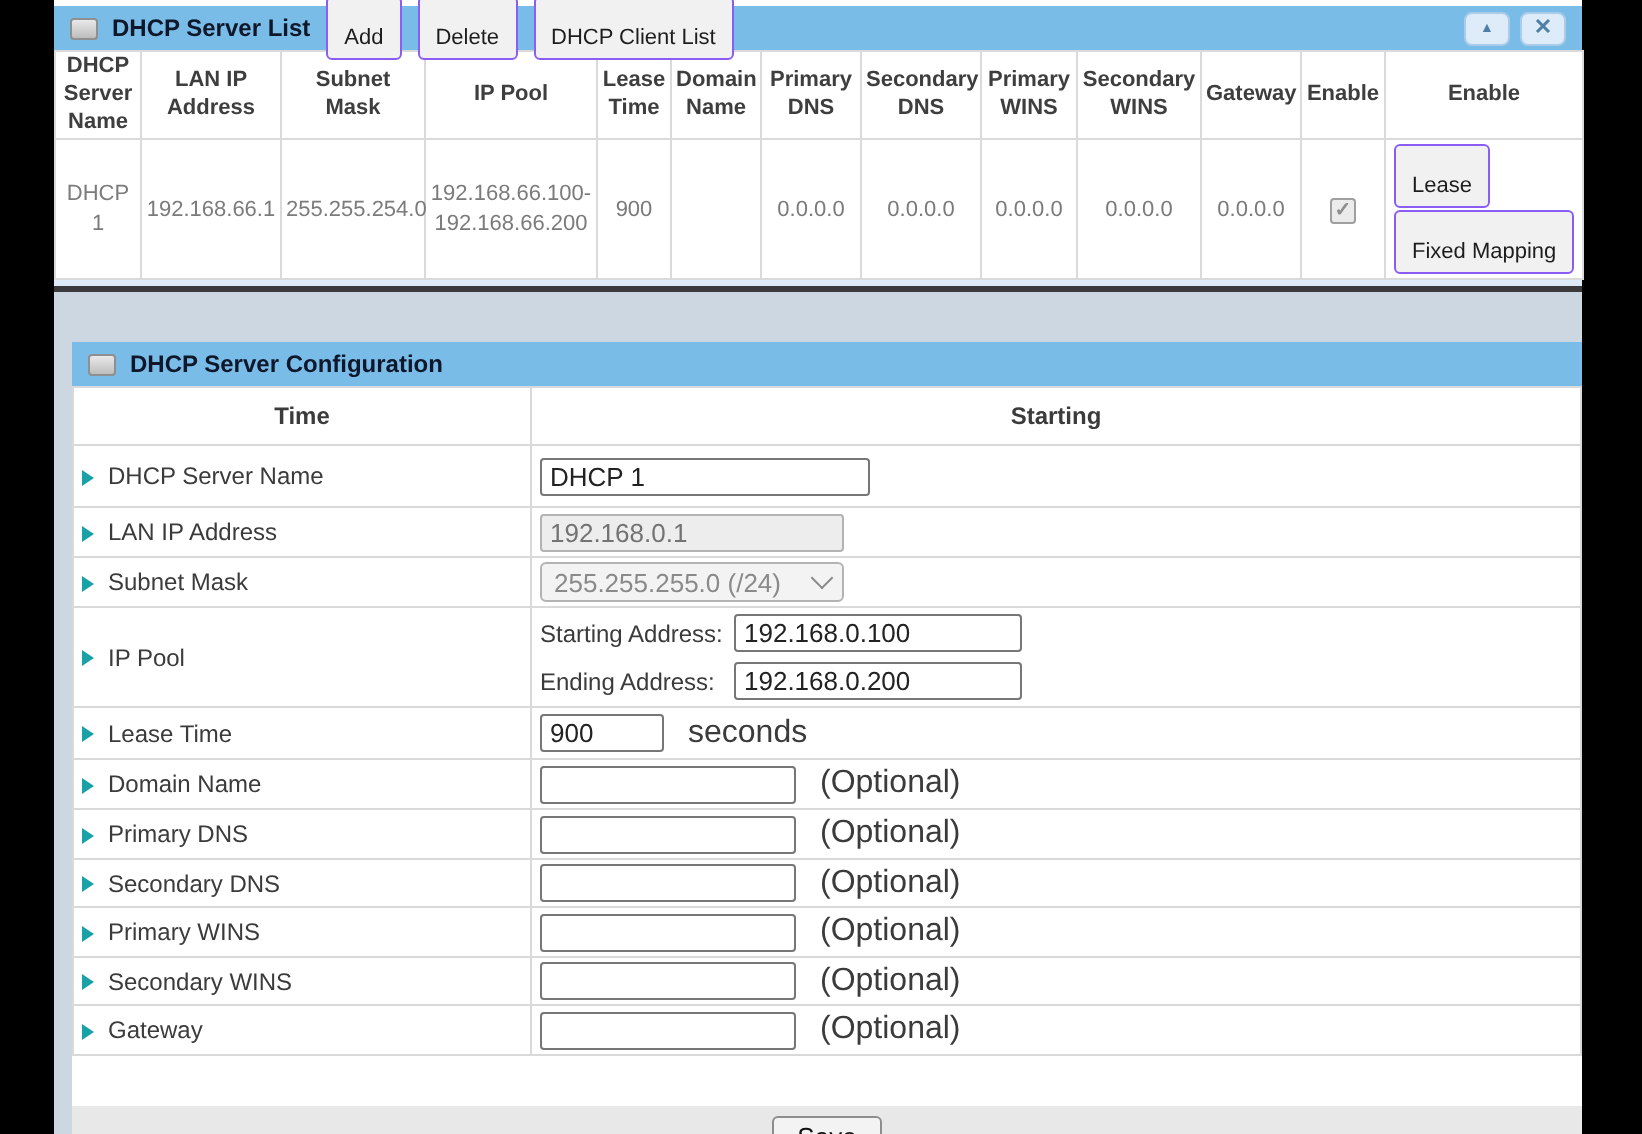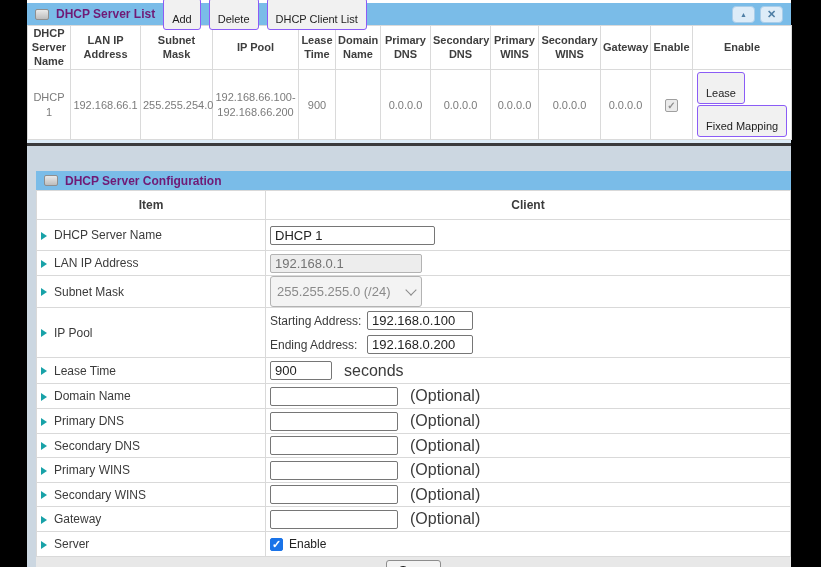--- a/index.html
+++ b/index.html
@@ -5,21 +5,21 @@
   html,body{margin:0;padding:0;}
   body{
     width:821px;height:567px;background:#000;overflow:hidden;
     font-family:"Liberation Sans",sans-serif;position:relative;
   }
   .app{position:absolute;left:27px;top:0;width:764px;height:567px;}
 
   
   .bar{height:22px;background:#7abce8;display:flex;align-items:center;padding:0 8px;box-sizing:border-box;}
   .bar-icon{width:12px;height:9px;background:linear-gradient(#e9e9e9,#bdbdbd);border:1px solid #8f8f8f;border-radius:2px;margin-right:7px;flex:none;}
-  .bar-title{color:#701a75;font-weight:bold;font-size:12px;white-space:nowrap;}
+  .bar-title{color:#0f172a;font-weight:bold;font-size:12px;white-space:nowrap;}
   .btn{font-size:11px;background:#f1f1f1;border:1px solid #8b5cf6;border-radius:3px;
        padding:15px 8px;height:18px;color:#1d1d1d;margin-left:8px;cursor:pointer;
        font-family:"Liberation Sans",sans-serif;line-height:1;}
   .spacer{flex:1;}
   .winbtn{width:23px;height:17px;background:#ddecf8;border:1px solid #a9cde9;border-radius:4px;
           color:#4f7fa6;display:flex;align-items:center;justify-content:center;margin-left:5px;
           cursor:pointer;padding:0;}
   .winbtn .g-up{font-size:7px;line-height:1;}
   .winbtn .g-x{font-size:11px;font-weight:bold;line-height:1;}
 
@@ -56,22 +56,22 @@
   tr.h29{height:29px;} tr.h31{height:31px;} tr.h25{height:25px;} tr.h50{height:50px;}
   tr.h26{height:26px;} tr.h24{height:24px;}
   td.head{font-weight:bold;text-align:center;font-size:12px;color:#1e1e1e;}
   td.item{text-align:left;padding-left:10px;}
   .tri{display:inline-block;width:0;height:0;border-left:6px solid #18a2a8;
        border-top:4px solid transparent;border-bottom:4px solid transparent;margin-right:7px;vertical-align:middle;}
   td.set{text-align:left;padding-left:6px;}
   .inp{height:19px;border:1px solid #767676;border-radius:2px;font-size:13px;padding:0 4px;
        font-family:"Liberation Sans",sans-serif;color:#222;box-sizing:border-box;background:#fff;vertical-align:middle;}
   .inp.dis{background:#ededed;border-color:#b3b3b3;color:#737373;}
-  .w165{width:165px;} .w152{width:152px;} .w130{width:106px;} .w62{width:62px;} .w128{width:128px;}
-  .sel{width:152px;height:31px;background:#f3f3f3;border:1px solid #b3b3b3;border-radius:3px;
+  .w165{width:165px;} .w152{width:152px;} .w130{width:144px;} .w62{width:62px;} .w128{width:128px;}
+  .sel{width:152px;height:20px;background:#f3f3f3;border:1px solid #b3b3b3;border-radius:3px;
        color:#8a8a8a;font-size:13px;display:inline-flex;align-items:center;justify-content:space-between;
        padding:0 6px;box-sizing:border-box;vertical-align:middle;}
   .chev{width:7px;height:7px;border-right:1.5px solid #8a8a8a;border-bottom:1.5px solid #8a8a8a;
         transform:rotate(45deg);margin-top:-4px;flex:none;}
   .pool-line{display:flex;align-items:center;height:24px;}
   .pool-label{width:97px;font-size:12px;color:#3b3b3b;}
   .unit,.note{margin-left:12px;font-size:16px;color:#3b3b3b;vertical-align:middle;}
   .cbx-wrap{display:flex;align-items:center;gap:6px;}
   .cbx-label{font-size:12px;color:#222;}
   .panel-footer{margin-top:auto;height:30px;background:#e8e8e8;display:flex;align-items:center;justify-content:center;}
@@ -168,22 +168,22 @@
       </div>
 
       <table class="cfg">
         <colgroup>
             <col style="width:229px">
             <col>
           </colgroup>
 
         <tbody>
             <tr class="h29">
-          <td class="head">Item</td>
-          <td class="head">Client</td>
+          <td class="head">Time</td>
+          <td class="head">Starting</td>
         </tr>
 
         <tr class="h31">
           <td class="item"><span class="tri"></span><span>DHCP Server Name</span></td>
           <td class="set">
             <input class="inp w165" value="DHCP 1" style="">
           </td>
         </tr>
 
         <tr class="h25">
@@ -259,29 +259,20 @@
           </td>
         </tr>
 
         <tr class="h25">
           <td class="item"><span class="tri"></span><span>Gateway</span></td>
           <td class="set">
             <input class="inp w128" value="" style=""><span class="note">(Optional)</span>
           </td>
         </tr>
 
-        <tr class="h25">
-          <td class="item"><span class="tri"></span><span>Server</span></td>
-          <td class="set">
-            <span class="cbx-wrap">
-              <span class="cb cb-on">✓</span>
-              <span class="cbx-label">Enable</span>
-            </span>
-          </td>
-        </tr>
       </tbody>
         </table>
 
       <div class="panel-footer">
         <button class="save-btn">Save</button>
       </div>
     </div>
   </div>
 </div>
 

